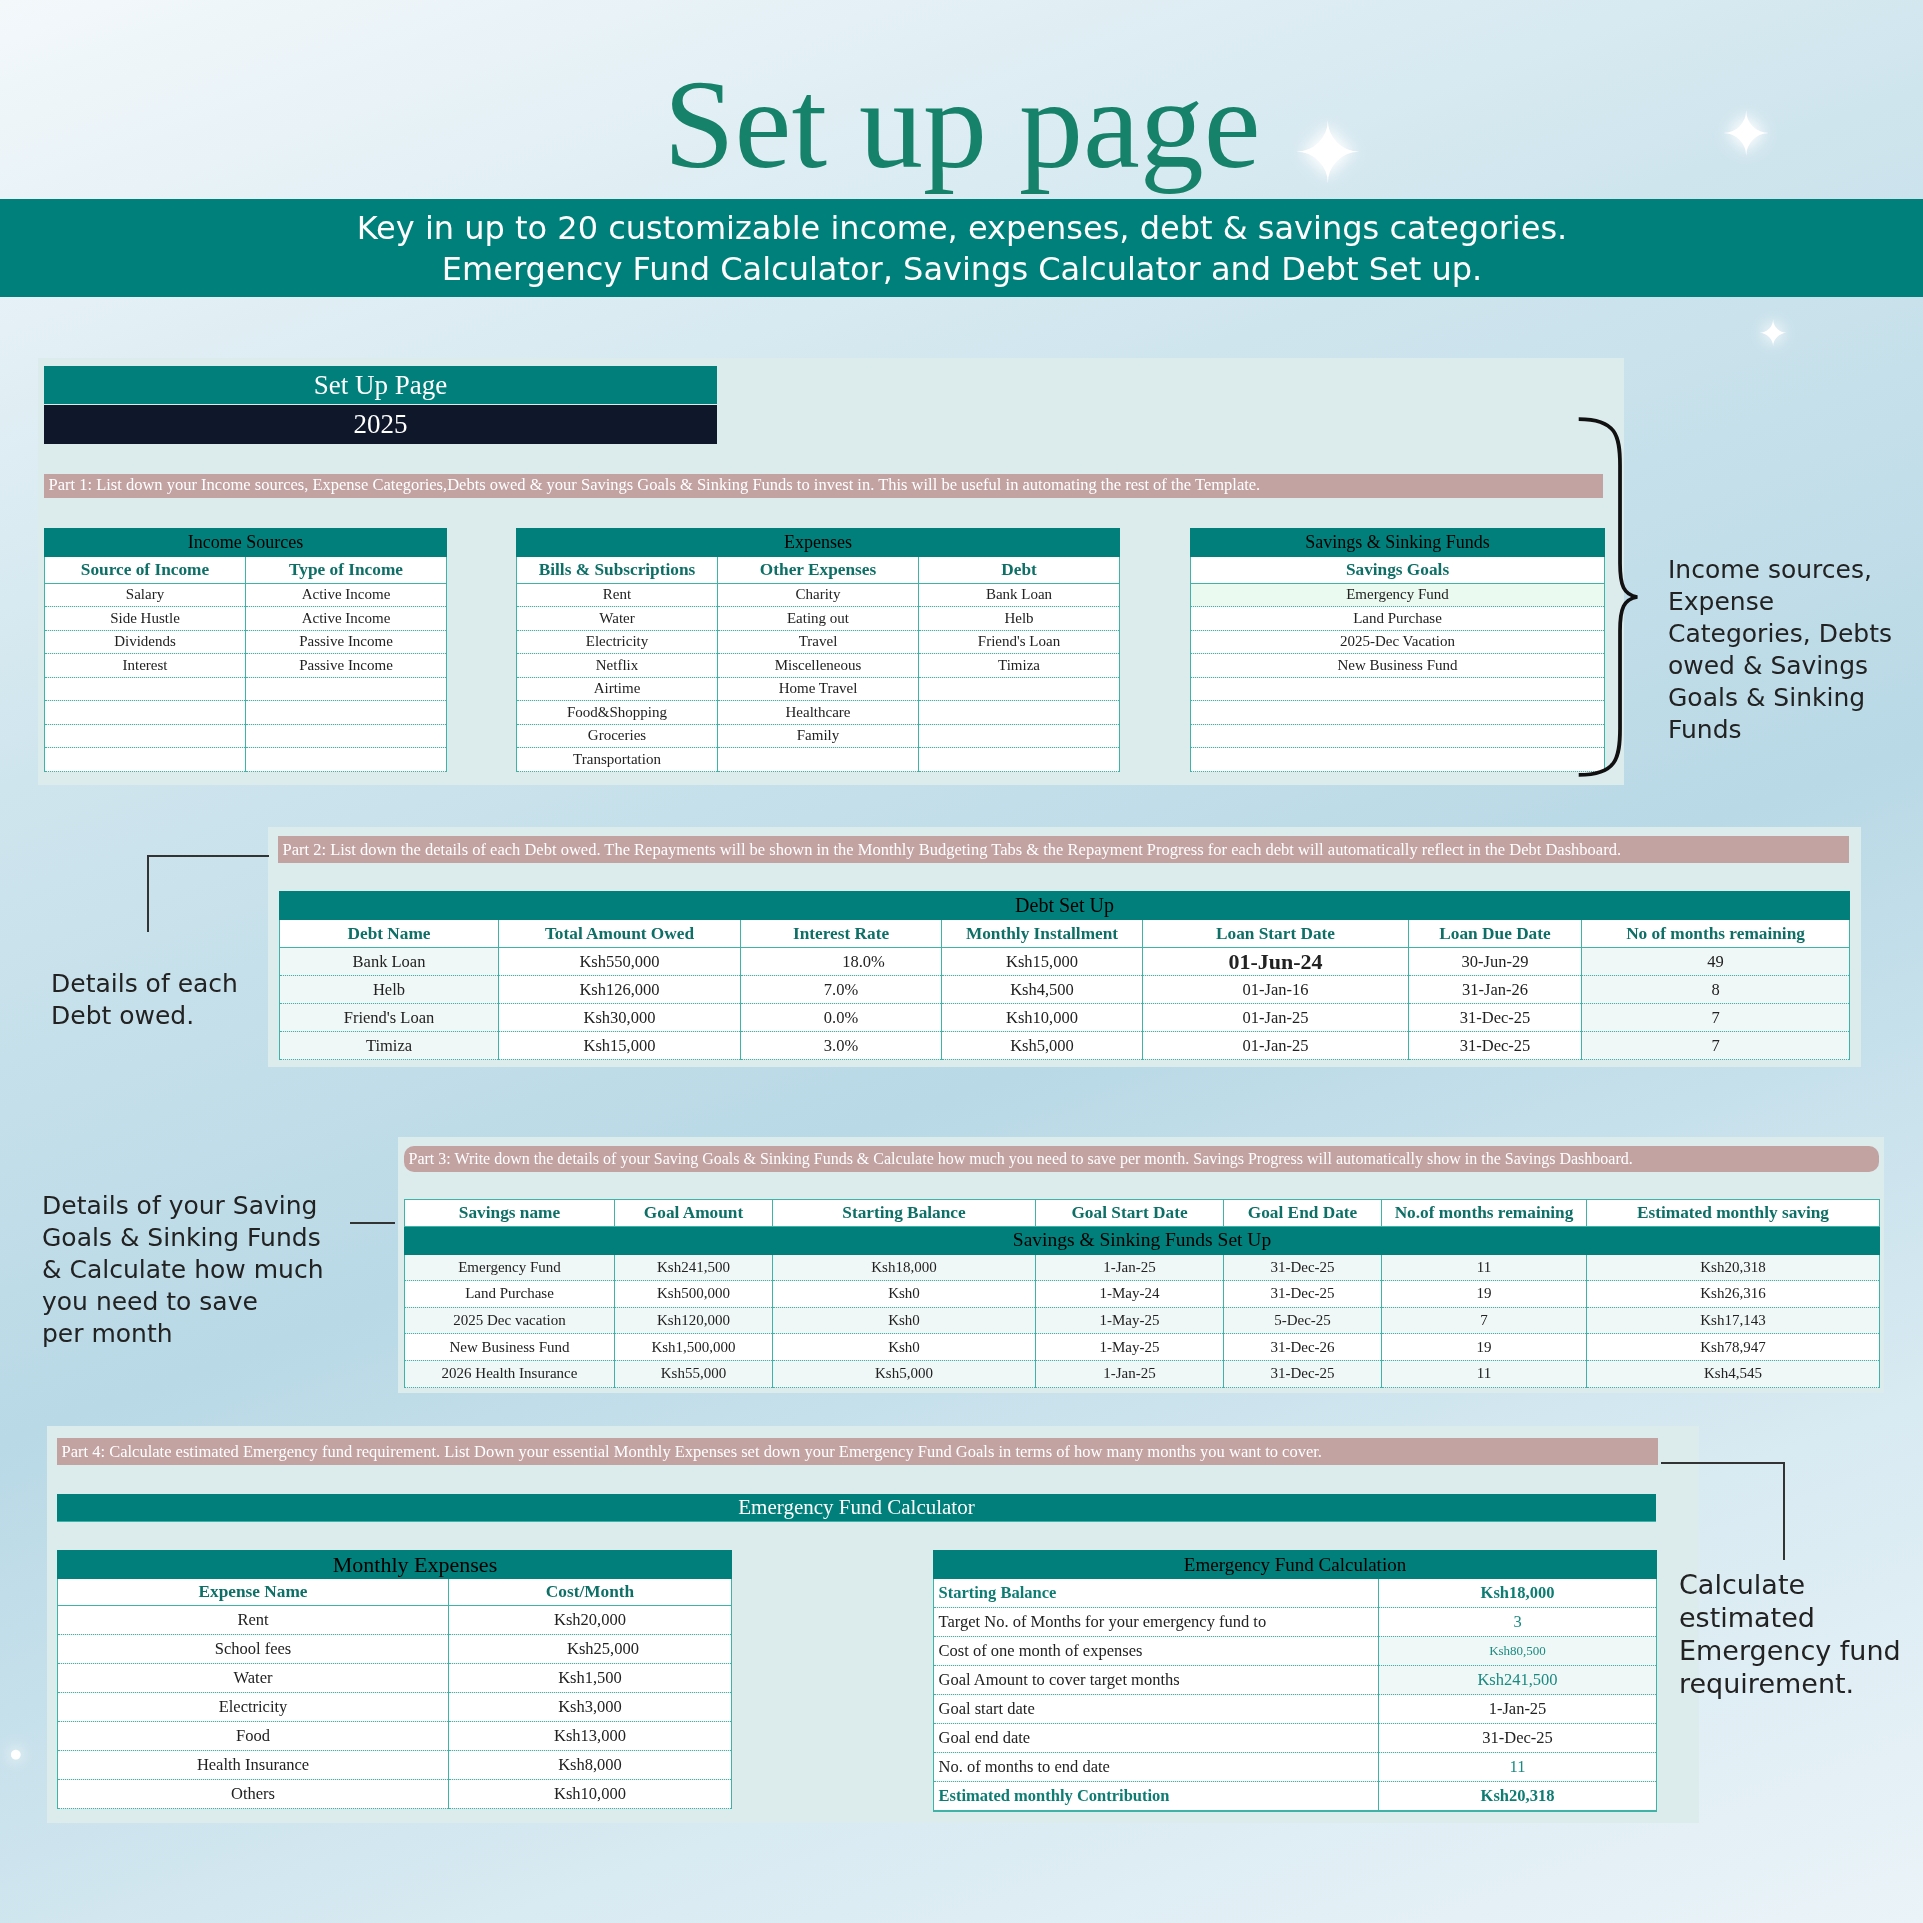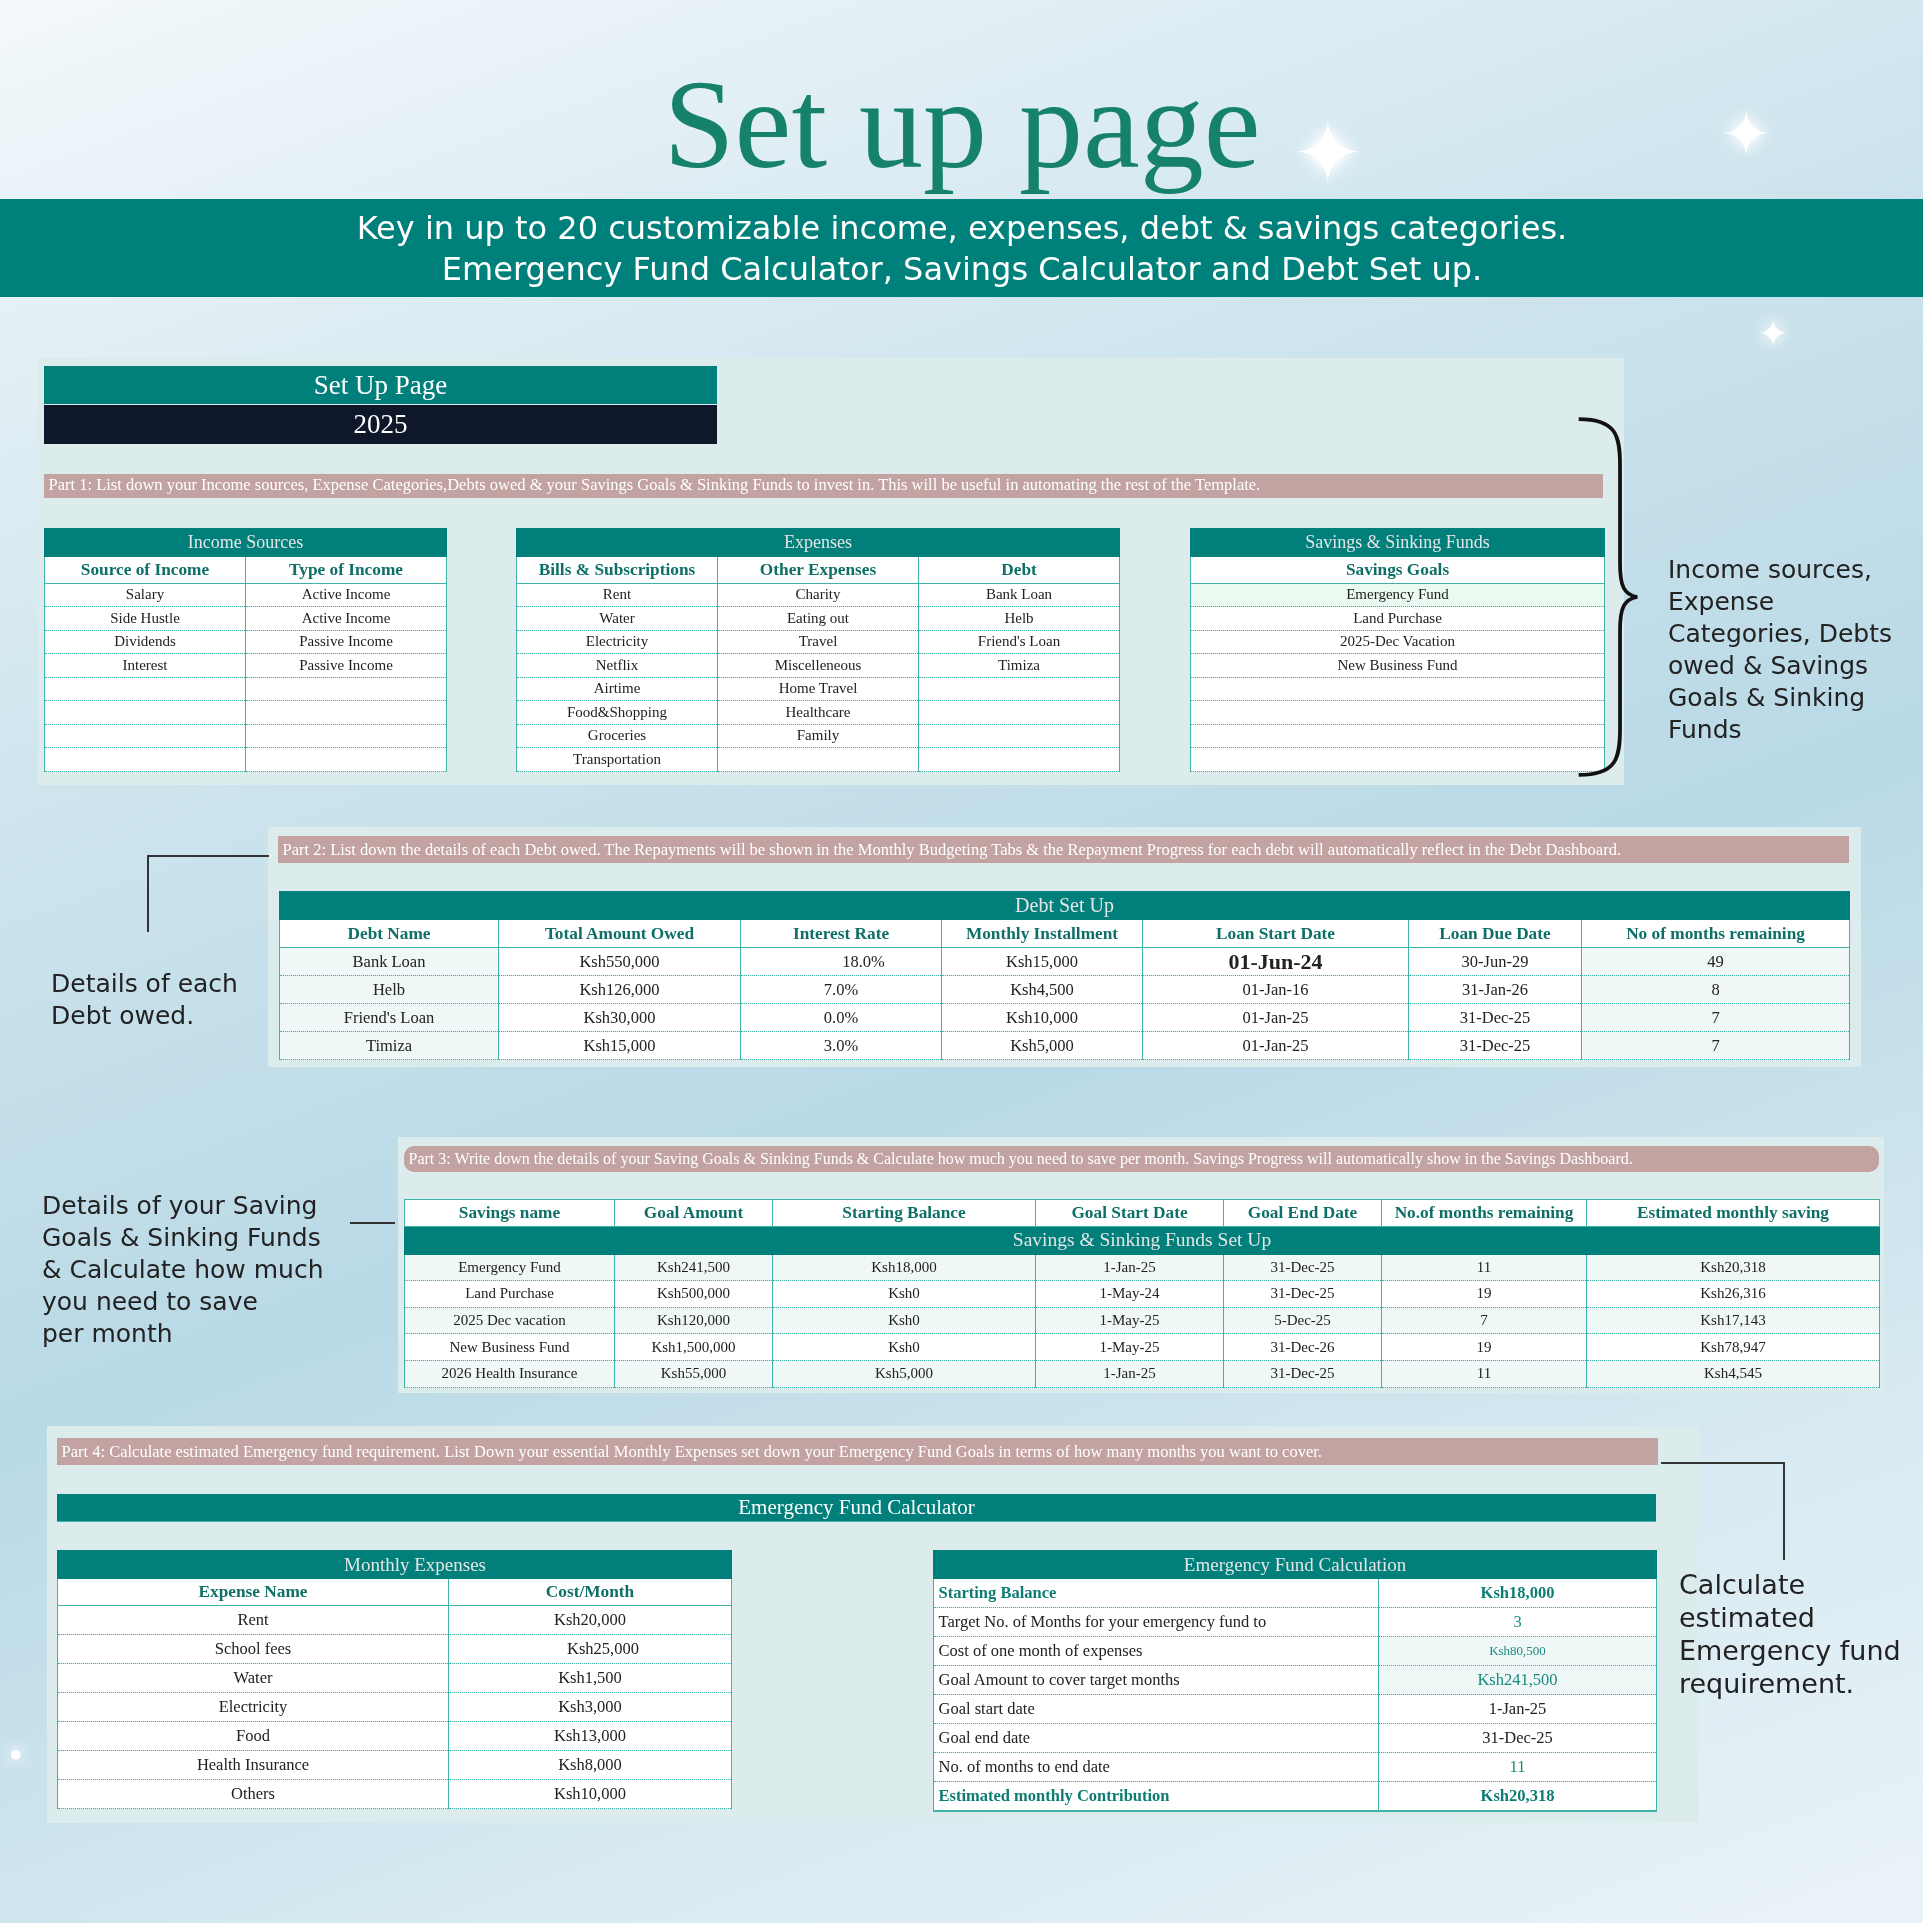--- a/index.html
+++ b/index.html
@@ -12,21 +12,21 @@
   .star{position:absolute;color:#ffffff;text-shadow:0 0 13.5px #fff,0 0 22.5px #fff;line-height:1;}
   .hero-title{position:absolute;left:0;width:1924px;top:60px;text-align:center;font-size:128px;color:#17826a;font-family:"Liberation Serif","DejaVu Serif",serif;line-height:1;}
   .banner{position:absolute;left:0;top:199px;width:1924px;height:98px;background:#00807a;color:#fff;text-align:center;font-family:"DejaVu Sans","Liberation Sans",sans-serif;font-size:32px;line-height:41px;padding-top:9px;box-sizing:border-box;}
   .panel{position:absolute;background:#dcecec;}
   .note{position:absolute;background:#c3a2a2;color:#fff;font-size:16.5px;line-height:22.5px;padding-left:4.5px;box-sizing:border-box;white-space:nowrap;overflow:hidden;}
   .thead-teal{background:#007f7b;color:#fff;text-align:center;}
   table{border-collapse:collapse;position:absolute;table-layout:fixed;}
   td,th{padding:0;text-align:center;font-weight:normal;white-space:nowrap;overflow:hidden;}
   .tbl td{border-left:1.5px solid #3fb3a8;border-right:1.5px solid #3fb3a8;border-bottom:1.5px dotted #3fb3a8;background:#fff;color:#222;font-size:15px;}
   .tbl th.sub{border:1.5px solid #3fb3a8;background:#fff;color:#0d6f66;font-weight:bold;font-size:17.3px;}
-  .tbl th.cap{background:#007f7b;color:#e5e5e5;font-size:18px;border:1.5px solid #007f7b;}
+  .tbl th.cap{background:#007f7b;color:#000000;font-size:18px;border:1.5px solid #007f7b;}
   .tbl td.alt{background:#f0f8f7;}
   .ann{position:absolute;font-family:"DejaVu Sans","Liberation Sans",sans-serif;color:#222;font-size:25px;line-height:32px;}
   .line{position:absolute;background:#333;}
   .ef td.lbl{text-align:left;padding-left:4.5px;}
   .teal-bold{color:#0d7d73 !important;font-weight:bold;}
   .teal{color:#1a8a80 !important;}
 </style>
 </head>
 <body>
 
@@ -338,21 +338,21 @@
 <div class="note" style="left:57px;top:1438px;width:1601px;height:27px;line-height:27px;">Part 4: Calculate estimated Emergency fund requirement. List Down your essential Monthly Expenses set down your Emergency Fund Goals in terms of how many months you want to cover.</div>
 <div class="abs thead-teal" style="left:57px;top:1494px;width:1599px;height:27px;line-height:27px;font-size:21px;border-bottom:1.5px solid #3fb3a8;">Emergency Fund Calculator</div>
 
 <table class="tbl" style="left:57px;top:1550px;width:673px;">
   <colgroup>
       <col style="width:391px">
       <col style="width:283px">
     </colgroup>
   <tbody>
       <tr>
-        <th class="cap" colspan="2" style="height:27px;font-size:19px;padding-left:41px;">Monthly Expenses</th>
+        <th class="cap" colspan="2" style="height:27px;font-size:22px;padding-left:41px;">Monthly Expenses</th>
       </tr>
   <tr>
     <th class="sub" style="height:25.6px;">Expense Name</th>
     <th class="sub">Cost/Month</th>
   </tr>
   <tr>
         <td style="height:28px;font-size:16.5px;">Rent</td>
         <td style="font-size:16.5px;">Ksh20,000</td>
       </tr>
   <tr>

